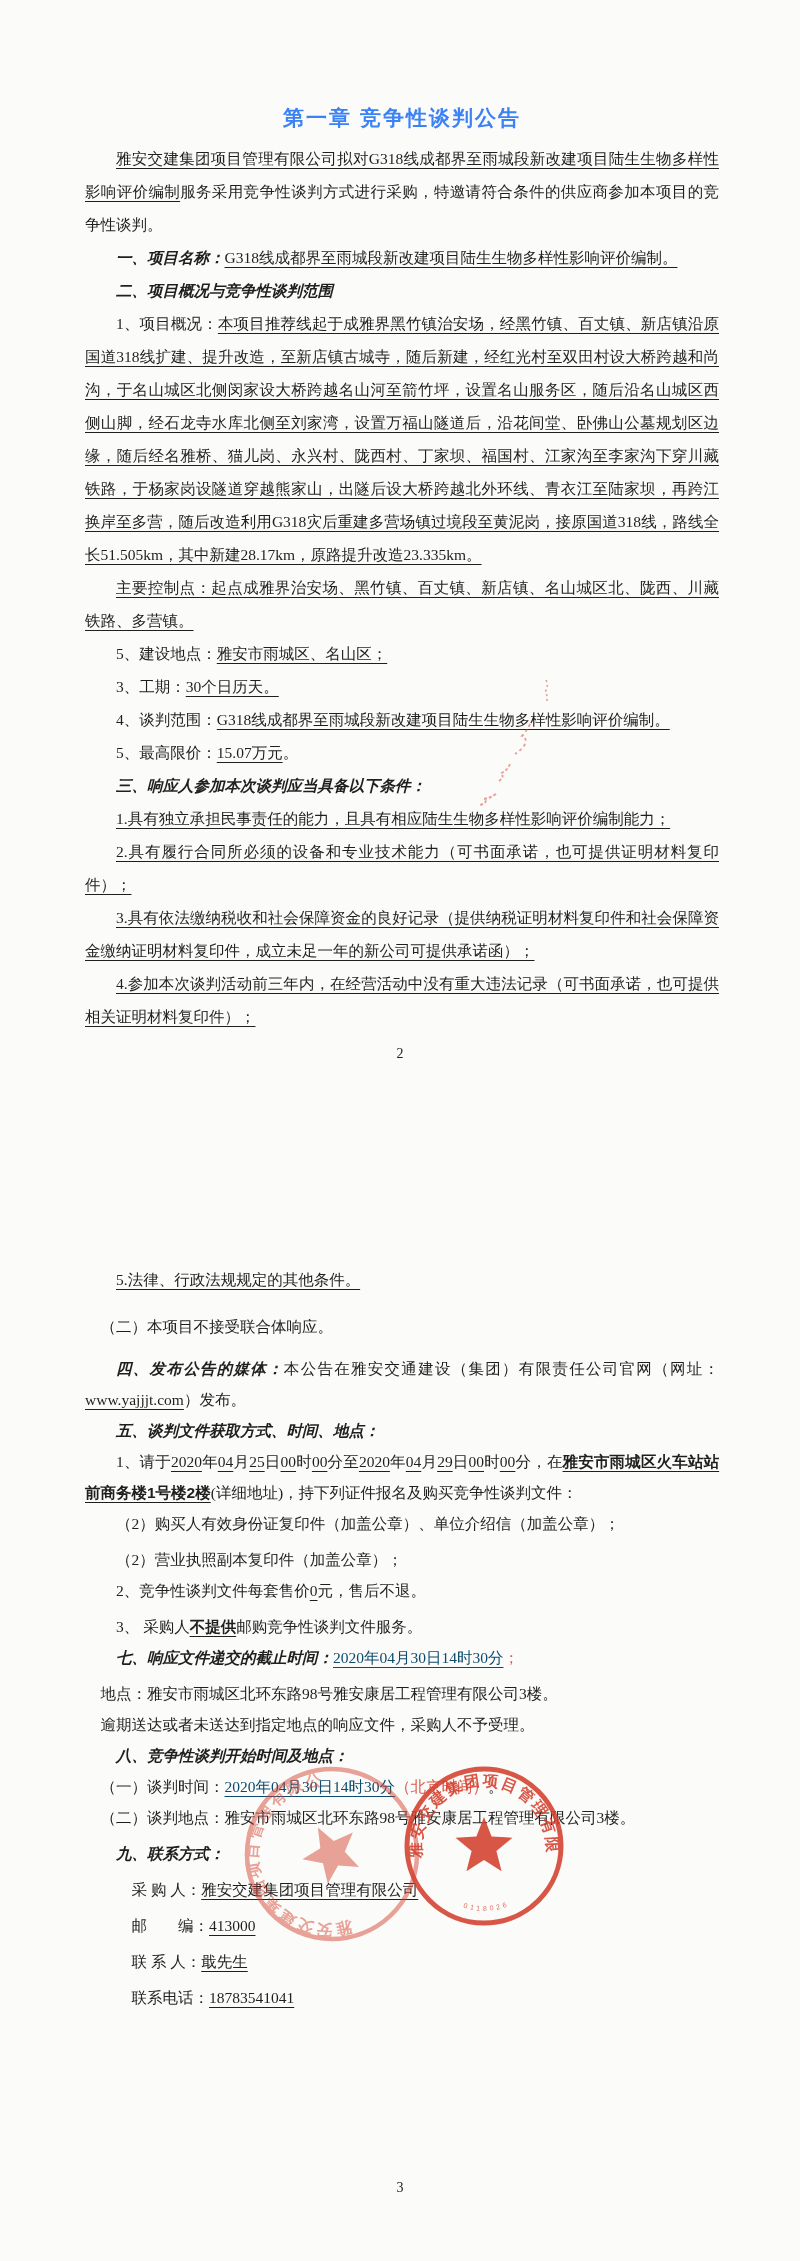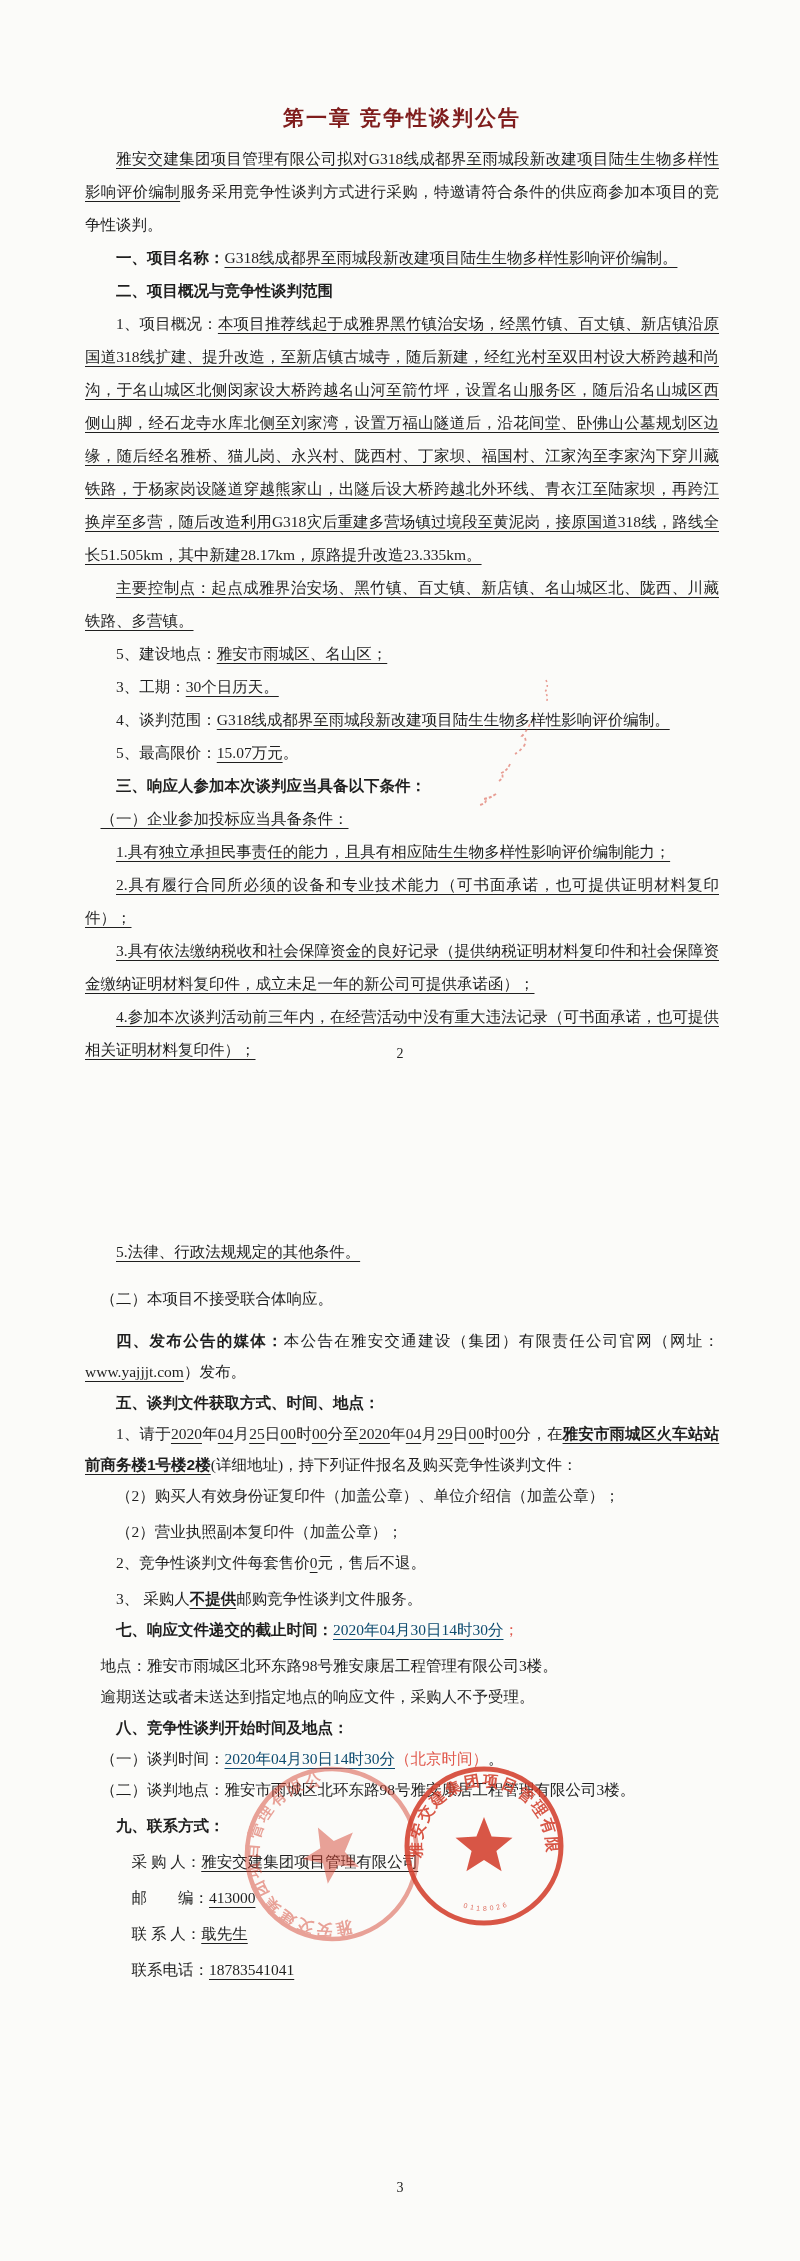--- a/index.html
+++ b/index.html
@@ -4,35 +4,35 @@
 <style>
   html,body{margin:0;padding:0;}
   body{
     width:800px;height:2261px;position:relative;overflow:hidden;
     background:#fbfbf9;
     font-family:"Liberation Serif","DejaVu Serif",serif;
     color:#1f1f1f;
   }
   .page-block{position:absolute;left:85px;width:634px;}
   #page1{top:104px;}
-  #page2{top:1236px;}
+  #page2{top:1264px;}
   .doc-title{
     margin:0 0 10px 0;text-align:center;
     font-family:"Liberation Sans","DejaVu Sans",sans-serif;
-    font-weight:bold;font-size:21px;letter-spacing:2px;color:#7f1d1d;
+    font-weight:bold;font-size:21px;letter-spacing:2px;color:#3b82f6;
   }
   p.line{margin:0;font-size:15.5px;line-height:33px;text-align:justify;text-indent:2em;}
   #page2 p.line{line-height:31px;}
   .ind1{text-indent:1em !important;}
   .ind3{text-indent:3em !important;}
   .mt-lg{margin-top:16px !important;}
   .mt-md{margin-top:11px !important;}
   .mt-sm{margin-top:5px !important;}
   .u{text-decoration:underline;text-underline-offset:4px;text-decoration-thickness:1px;}
-  .b{font-family:"Liberation Sans","DejaVu Sans",sans-serif;font-weight:bold;}
+  .b{font-family:"Liberation Sans","DejaVu Sans",sans-serif;font-weight:bold;font-style:italic;}
   .bu{font-family:"Liberation Sans","DejaVu Sans",sans-serif;font-weight:bold;
       text-decoration:underline;text-underline-offset:4px;text-decoration-thickness:1px;}
   .r{color:#e0564a;}
   .ru{color:#0c4a6e;text-decoration:underline;text-underline-offset:4px;text-decoration-thickness:1px;}
   .page-num{position:absolute;left:0;width:800px;text-align:center;font-size:14px;color:#222;}
   #pn2{top:1046px;}
   #pn3{top:2180px;}
   .stamp{position:absolute;pointer-events:none;}
   #stamp-main{left:398px;top:1760px;opacity:.88;}
   #stamp-secondary{left:236px;top:1758px;opacity:.48;transform:rotate(-100deg);}
@@ -46,21 +46,20 @@
   <p class="line"><span class="u">雅安交建集团项目管理有限公司拟对G318线成都界至雨城段新改建项目陆生生物多样性影响评价编制</span><span>服务采用竞争性谈判方式进行采购，特邀请符合条件的供应商参加本项目的竞争性谈判。</span></p>
   <p class="line"><span class="b">一、项目名称：</span><span class="u">G318线成都界至雨城段新改建项目陆生生物多样性影响评价编制。</span></p>
   <p class="line"><span class="b">二、项目概况与竞争性谈判范围</span></p>
   <p class="line"><span>1、项目概况：</span><span class="u">本项目推荐线起于成雅界黑竹镇治安场，经黑竹镇、百丈镇、新店镇沿原国道318线扩建、提升改造，至新店镇古城寺，随后新建，经红光村至双田村设大桥跨越和尚沟，于名山城区北侧闵家设大桥跨越名山河至箭竹坪，设置名山服务区，随后沿名山城区西侧山脚，经石龙寺水库北侧至刘家湾，设置万福山隧道后，沿花间堂、卧佛山公墓规划区边缘，随后经名雅桥、猫儿岗、永兴村、陇西村、丁家坝、福国村、江家沟至李家沟下穿川藏铁路，于杨家岗设隧道穿越熊家山，出隧后设大桥跨越北外环线、青衣江至陆家坝，再跨江换岸至多营，随后改造利用G318灾后重建多营场镇过境段至黄泥岗，接原国道318线，路线全长51.505km，其中新建28.17km，原路提升改造23.335km。</span></p>
   <p class="line"><span class="u">主要控制点：起点成雅界治安场、黑竹镇、百丈镇、新店镇、名山城区北、陇西、川藏铁路、多营镇。</span></p>
   <p class="line"><span>5、建设地点：</span><span class="u">雅安市雨城区、名山区；</span></p>
   <p class="line"><span>3、工期：</span><span class="u">30个日历天。</span></p>
   <p class="line"><span>4、谈判范围：</span><span class="u">G318线成都界至雨城段新改建项目陆生生物多样性影响评价编制。</span></p>
   <p class="line"><span>5、最高限价：</span><span class="u">15.07万元</span><span>。</span></p>
   <p class="line"><span class="b">三、响应人参加本次谈判应当具备以下条件：</span></p>
-  <p class="line ind1"><span class="u">（一）企业参加投标应当具备条件：</span></p>
   <p class="line"><span class="u">1.具有独立承担民事责任的能力，且具有相应陆生生物多样性影响评价编制能力；</span></p>
   <p class="line"><span class="u">2.具有履行合同所必须的设备和专业技术能力（可书面承诺，也可提供证明材料复印件）；</span></p>
   <p class="line"><span class="u">3.具有依法缴纳税收和社会保障资金的良好记录（提供纳税证明材料复印件和社会保障资金缴纳证明材料复印件，成立未足一年的新公司可提供承诺函）；</span></p>
   <p class="line"><span class="u">4.参加本次谈判活动前三年内，在经营活动中没有重大违法记录（可书面承诺，也可提供相关证明材料复印件）；</span></p>
 </div>
 
 <div class="page-num" id="pn2">2</div>
 
 <div id="page2" class="page-block">
   <p class="line"><span class="u">5.法律、行政法规规定的其他条件。</span></p>

